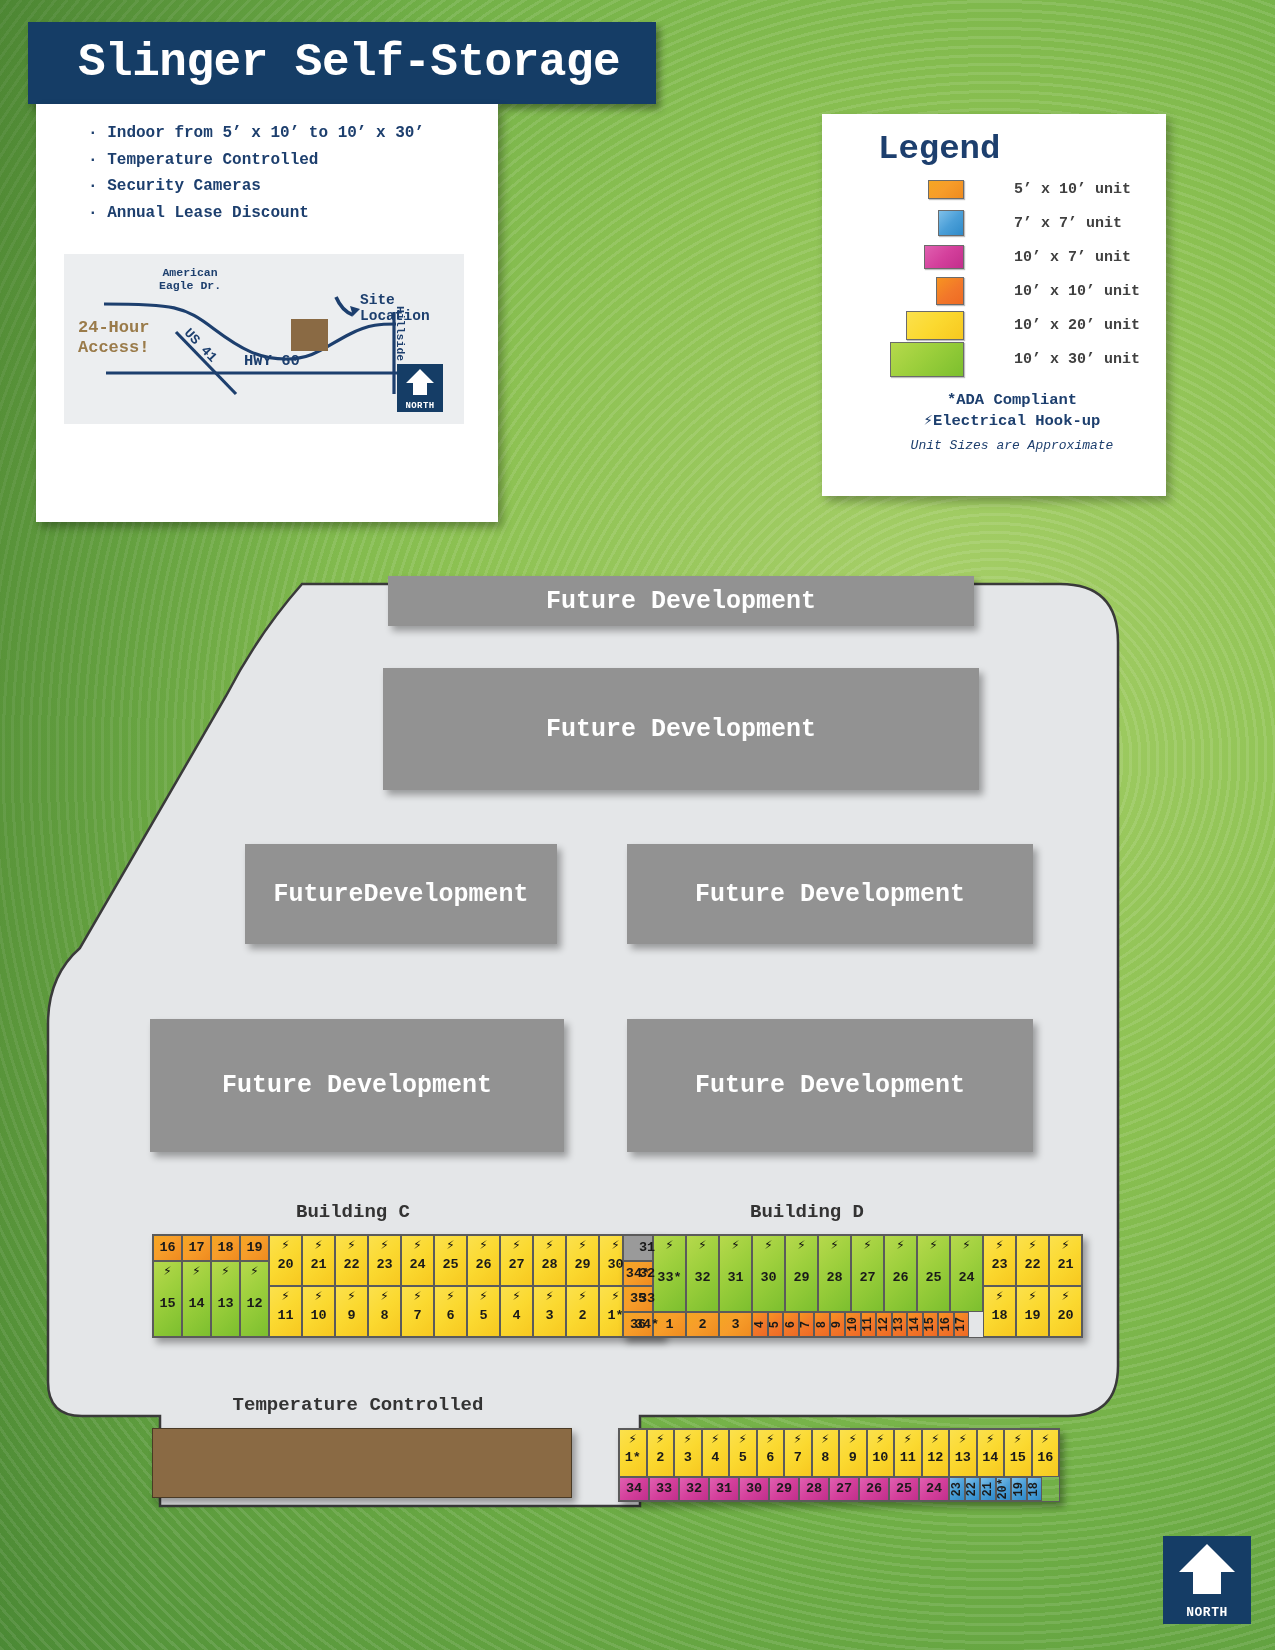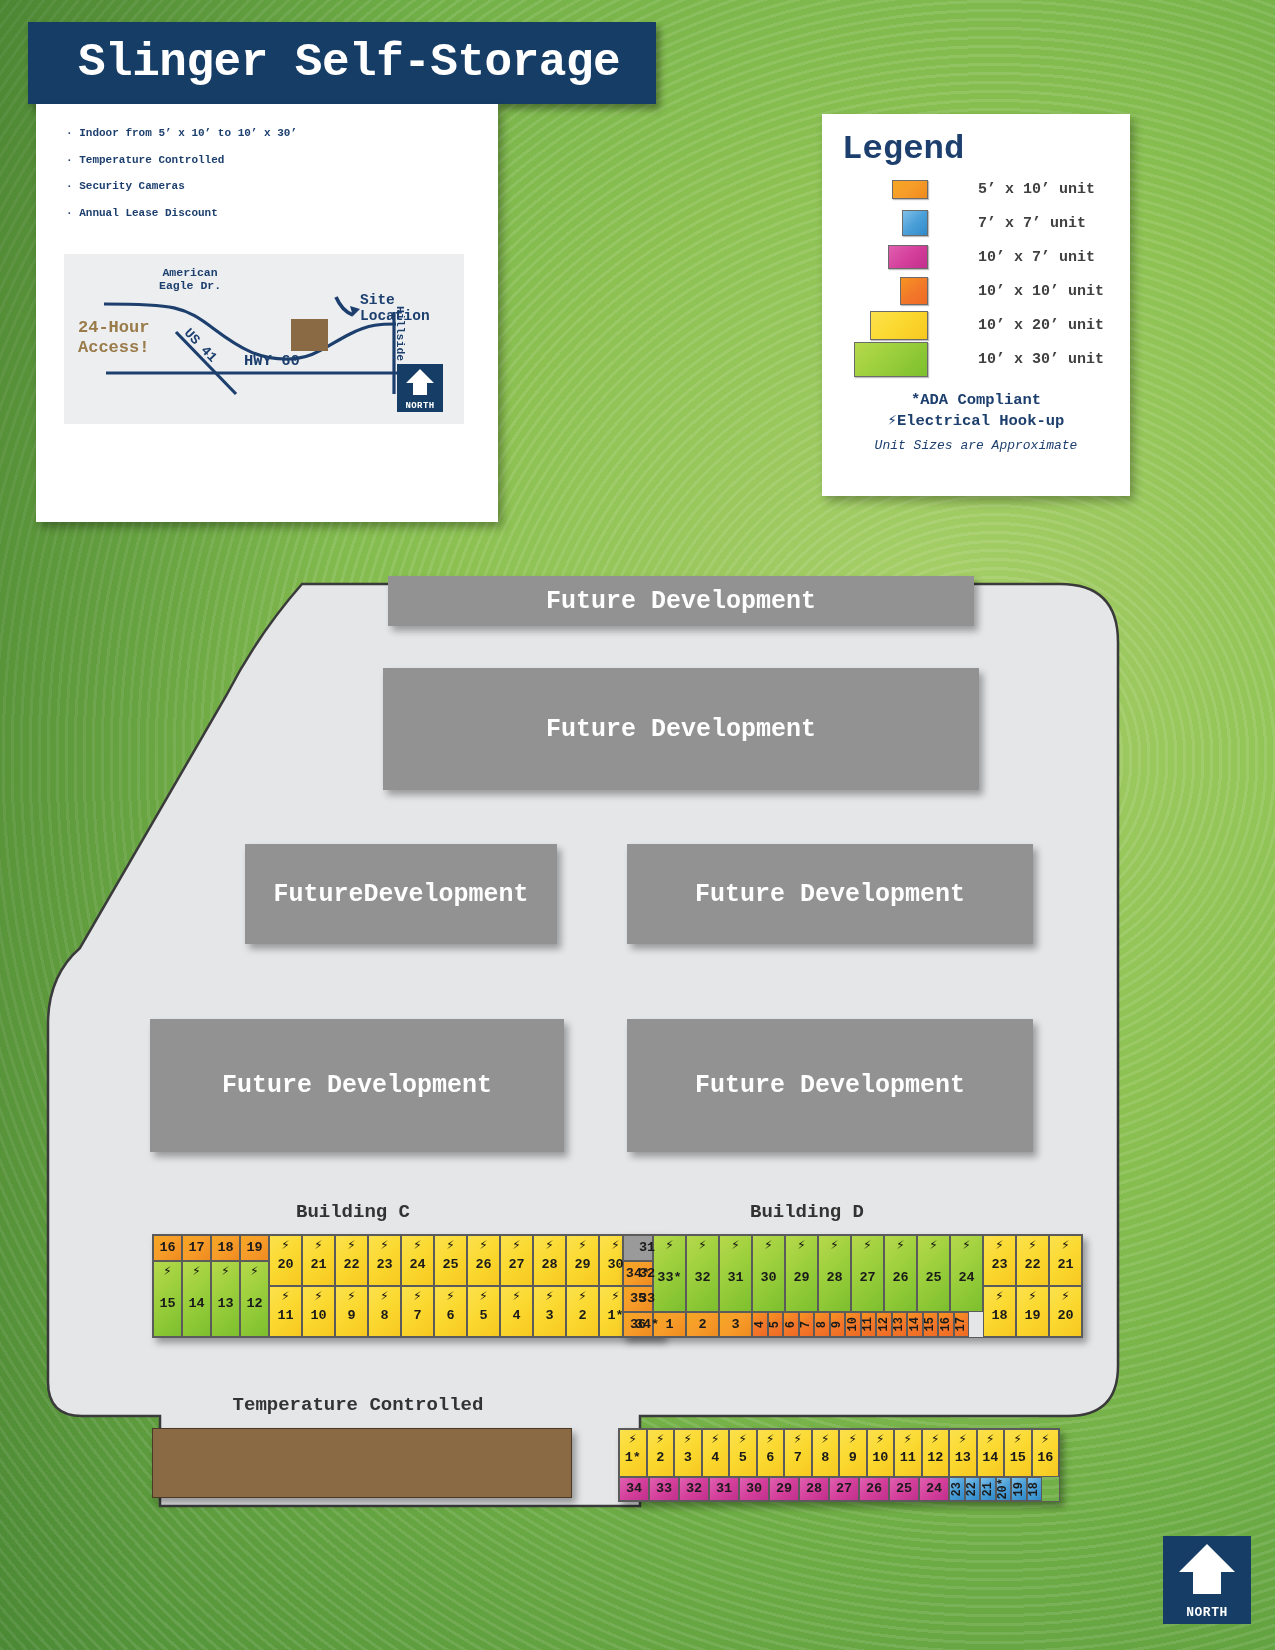--- a/index.html
+++ b/index.html
@@ -21,30 +21,30 @@
   
   #hdr{position:absolute;left:28px;top:22px;width:628px;height:82px;
     background:#153d66;box-shadow:4px 5px 7px rgba(0,0,0,.38);}
   #hdr-t{color:#fff;font-size:46px;font-weight:bold;letter-spacing:-.5px;
     line-height:82px;padding-left:50px;white-space:nowrap;}
 
   
   #info{position:absolute;left:36px;top:104px;width:462px;height:418px;
     background:#fff;box-shadow:4px 5px 9px rgba(0,0,0,.33);}
   #bullets{padding:16px 0 0 30px;}
-  #bullets div{color:#1d3f6e;font-size:11px;font-weight:bold;line-height:26.5px;white-space:nowrap;}
+  #bullets div{color:#1d3f6e;font-size:16px;font-weight:bold;line-height:26.5px;white-space:nowrap;margin-left:22px;}
   #minimap{position:absolute;left:28px;top:150px;width:400px;height:170px;background:#eceef0;}
   #addr{position:absolute;left:30px;top:337px;}
   #addr div{color:#1d3f6e;font-size:17px;font-weight:bold;line-height:23px;}
 
   .mm-label{position:absolute;color:#1d3f6e;font-weight:bold;}
 
   
   #legend{position:absolute;left:822px;top:114px;width:308px;height:382px;
-    background:#fff;box-shadow:4px 5px 9px rgba(0,0,0,.3);}
+    background:#fff;box-shadow:4px 5px 9px rgba(0,0,0,.3);padding-left:36px;}
   #legend h2{margin:0;padding:16px 0 4px 20px;color:#1d3f6e;font-size:34px;font-weight:bold;}
   .lg-row{display:flex;align-items:center;height:34px;}
   .lg-sw-cell{width:120px;display:flex;justify-content:flex-end;padding-right:14px;box-sizing:border-box;}
   .lg-sw{border:1.6px solid #6b6b6b;box-shadow:1px 1px 1px rgba(0,0,0,.25);}
   .lg-lab{color:#404040;font-size:15px;font-weight:bold;white-space:nowrap;margin-left:36px;}
   .lg-note{text-align:center;color:#1d3f6e;font-weight:bold;font-size:15.5px;line-height:21px;}
   .lg-fine{text-align:center;color:#1d3f6e;font-style:italic;font-size:13px;margin-top:6px;}
 
   
   #lot{position:absolute;left:40px;top:576px;width:1090px;height:940px;}

